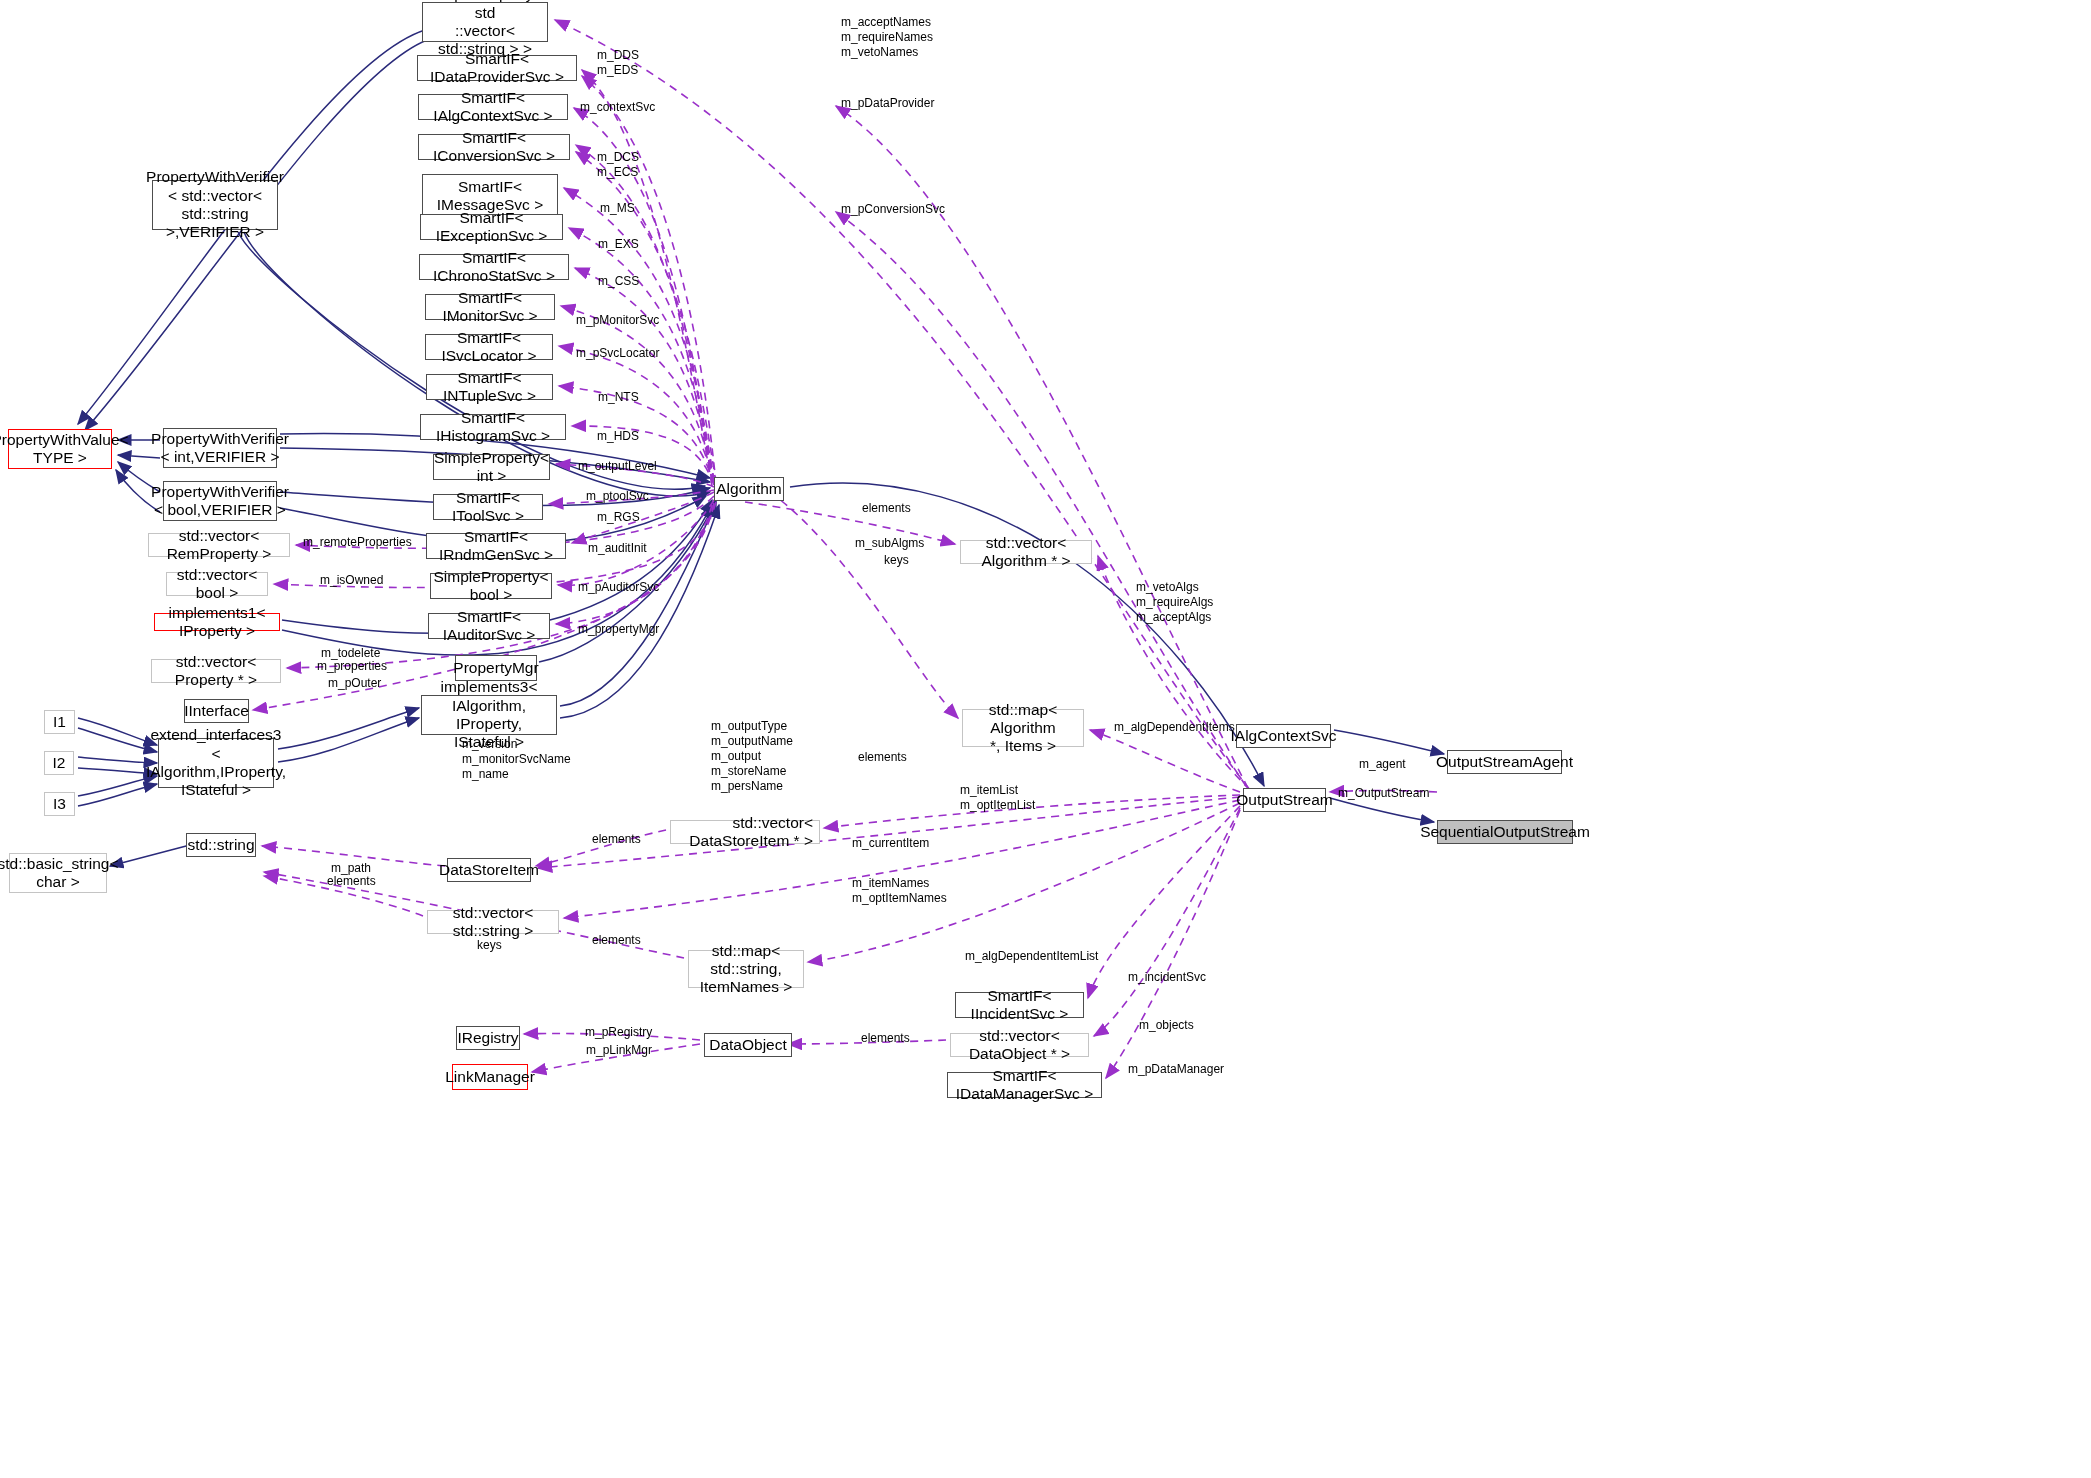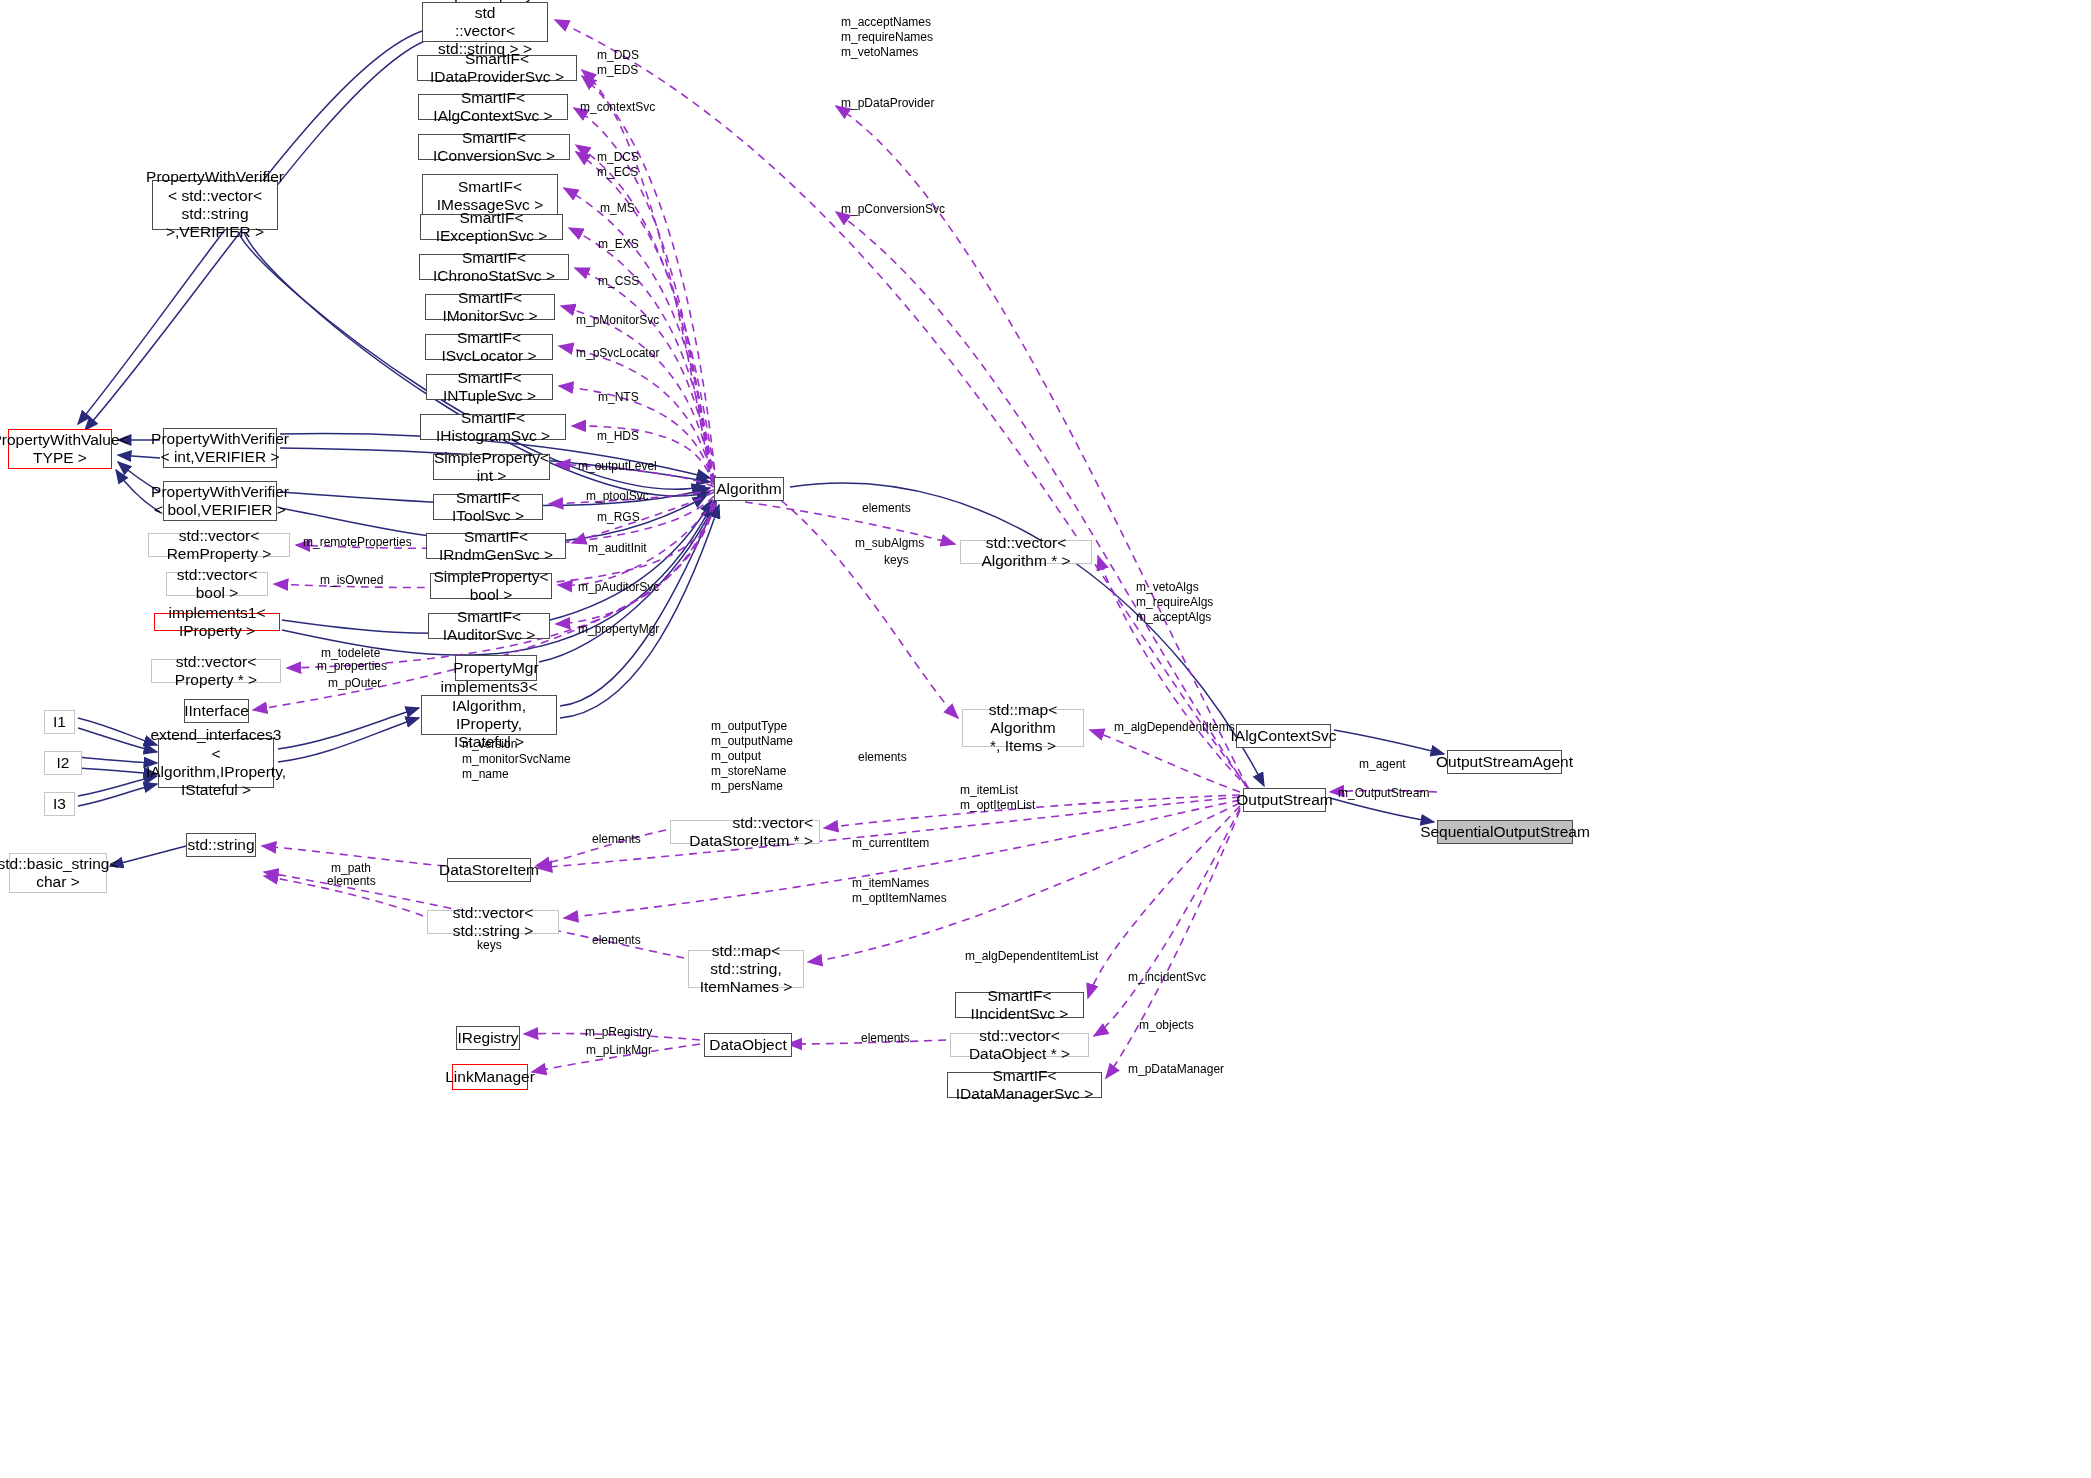--- a/index.html
+++ b/index.html
@@ -195,21 +195,21 @@
       <div class="node b-dark" style="left: 184px; top: 699px; width: 65px; height: 24px;">
         <span style="white-space: pre-line;">IInterface</span>
       </div>
       <div class="node b-dark" style="left: 421px; top: 695px; width: 136px; height: 40px;">
         <span style="white-space: pre-line;">implements3&lt; IAlgorithm,
 IProperty, IStateful &gt;</span>
       </div>
       <div class="node b-grey" style="left: 44px; top: 710px; width: 31px; height: 24px;">
         <span style="white-space: pre-line;">I1</span>
       </div>
-      <div class="node b-grey" style="left: 44px; top: 751px; width: 38px; height: 24px;">
+      <div class="node b-grey" style="left: 44px; top: 751px; width: 30px; height: 24px;">
         <span style="white-space: pre-line;">I2</span>
       </div>
       <div class="node b-grey" style="left: 44px; top: 792px; width: 31px; height: 24px;">
         <span style="white-space: pre-line;">I3</span>
       </div>
       <div class="node b-dark" style="left: 158px; top: 738px; width: 116px; height: 50px;">
         <span style="white-space: pre-line;">extend_interfaces3
 &lt; IAlgorithm,IProperty,
 IStateful &gt;</span>
       </div>

